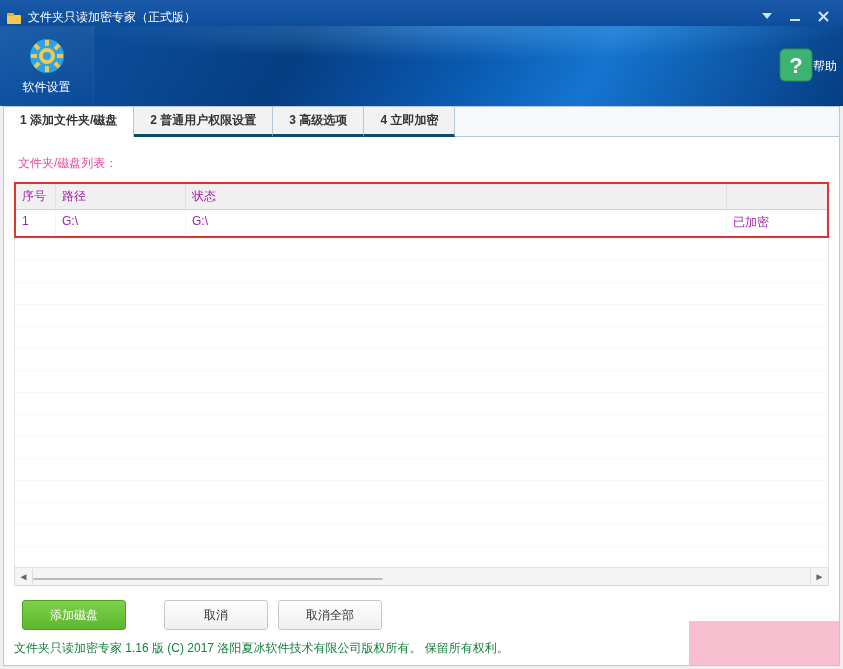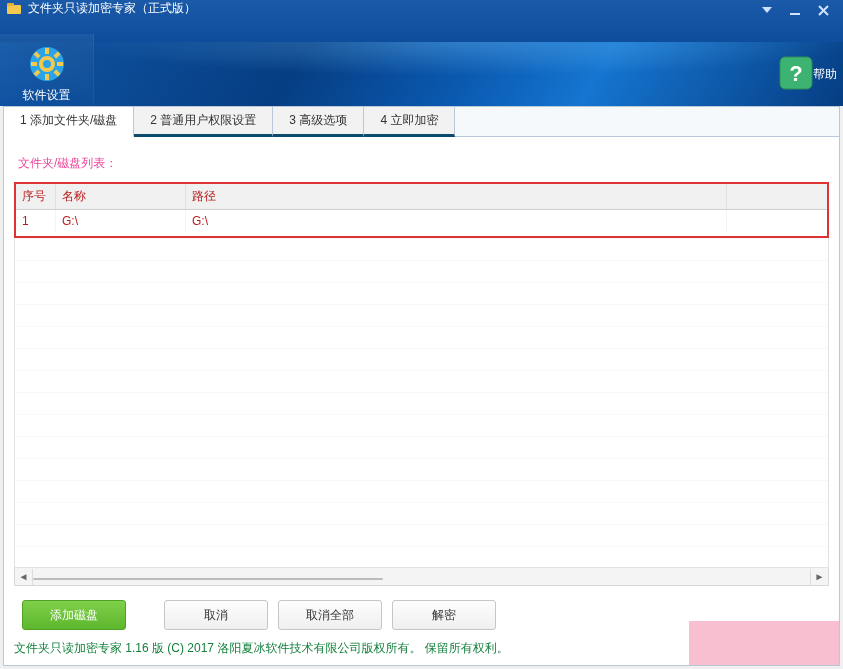--- a/index.html
+++ b/index.html
@@ -1,32 +1,32 @@
 <!DOCTYPE html>
 <html><head>
 <meta charset="utf-8">
 <style>
 * { margin: 0; padding: 0; box-sizing: border-box; font-family: "Microsoft YaHei", "SimSun", sans-serif; }
 body { width: 843px; height: 669px; background: #f0f0f0; overflow: hidden; position: relative; }
 
 .titlebar {
-  height: 42px;
+  height: 26px;
   background: linear-gradient(to bottom, #1a5aa8 0%, #0d4d9c 100%);
   display: flex;
-  align-items: flex-start;
+  align-items: flex-end;
   padding: 0 6px;
   color: #fff;
   font-size: 12px;
 }
 .titlebar .app-icon { width: 16px; height: 16px; margin-right: 6px; display:inline-flex; align-items:center; justify-content:center; }
 .titlebar .title-text { flex: 1; }
 .titlebar .win-btn { width: 28px; height: 20px; display:flex; align-items:center; justify-content:center; cursor:pointer; color:#cfe3ff; font-size:14px; }
 
 .toolbar {
-  height: 64px;
+  height: 80px;
   background: linear-gradient(120deg, #0f55a5 0%, #063d82 35%, #0a59b0 55%, #1575d0 70%, #063d82 100%);
   position: relative;
   display: flex;
   align-items: center;
 }
 .toolbar::after{
   content:"";
   position:absolute; top:0; left:0; right:0; height:40px;
   background: radial-gradient(ellipse at 55% 0%, rgba(120,200,255,0.35), rgba(0,0,0,0) 60%);
   pointer-events:none;
@@ -40,35 +40,35 @@
 }
 .tool-btn .icon-wrap { width:38px; height:38px; display:flex; align-items:center; justify-content:center; margin-bottom:4px; }
 .tool-spacer { flex:1; }
 .help-btn { width:70px; height:80px; display:flex; flex-direction:row; align-items:center; justify-content:center; color:#fff; font-size:12px; cursor:pointer; }
 
 .client {
   position:absolute; top:106px; left:3px; right:3px; bottom:3px;
   background:#fff; border:1px solid #b8c8d8;
 }
 
-.tabs { display:flex; border-bottom:1px solid #b8c8d8; background:#f6f9fc; }
+.tabs { display:flex; border-bottom:1px solid #b8c8d8; background:#f6f9fc;font-weight:bold; }
 .tab {
   padding: 5px 16px; font-size:12px; color:#333; border-right:1px solid #b8c8d8;
   background:#f2f2f2; cursor:pointer; border-bottom:3px solid #0c4a6e; margin-bottom:-1px;
 }
 .tab.active { background:#fff; border-bottom:1px solid #fff; }
 
 .panel { padding:12px 10px 8px 10px; }
 .list-label { font-size:12px; color:#ec4899; margin:6px 0 10px 4px; }
 
 .table-wrap { border:2px solid #d33; background:#fff; }
 .table-head, .table-row {
   display:grid;
   grid-template-columns: 40px 130px 1fr 100px;
-  font-size:12px; color:#b91c1c;
+  font-size:12px; color:#a21caf;
 }
 .table-head { background:#f0f0f0; border-bottom:1px solid #d0d0d0; }
 .table-head > div { padding:4px 6px; border-right:1px solid #e0e0e0; }
 .table-row > div { padding:4px 6px; border-right:1px solid #f4f4f4; }
 .table-body { height:26px; }
 
 .grid-area {
   height: 330px; margin-top:0;
   background-image: linear-gradient(#f8f8f8 1px, transparent 1px);
   background-size: 100% 22px;
@@ -164,28 +164,29 @@
     <div class="tab"><span>3 高级选项</span></div>
     <div class="tab"><span>4 立即加密</span></div>
   </div>
 
   <div class="panel">
     <div class="list-label">文件夹/磁盘列表：</div>
 
     <div class="table-wrap">
       <div class="table-head">
         <div>序号</div>
-        <div>名称</div>
         <div>路径</div>
+        <div>状态</div>
       </div>
       <div class="table-body">
         <div class="table-row">
           <div>1</div>
           <div>G:\</div>
           <div>G:\</div>
+          <div>已加密</div>
         </div>
       </div>
     </div>
 
     <div class="grid-area"></div>
 
     <div class="hscroll">
       <div class="arrow">◄</div>
       <div class="track">
           <div class="thumb"></div>
@@ -197,21 +198,18 @@
       <button class="btn green">
           <span>添加磁盘</span>
         </button>
       <div class="gap"></div>
       <button class="btn">
           <span>取消</span>
         </button>
       <button class="btn">
           <span>取消全部</span>
         </button>
-      <button class="btn">
-          <span>解密</span>
-        </button>
     </div>
   </div>
 
   <div class="statusbar">文件夹只读加密专家 1.16 版  (C)  2017 洛阳夏冰软件技术有限公司版权所有。 保留所有权利。</div>
   <div class="pink-block"></div>
 </div>
 
 </body></html>

